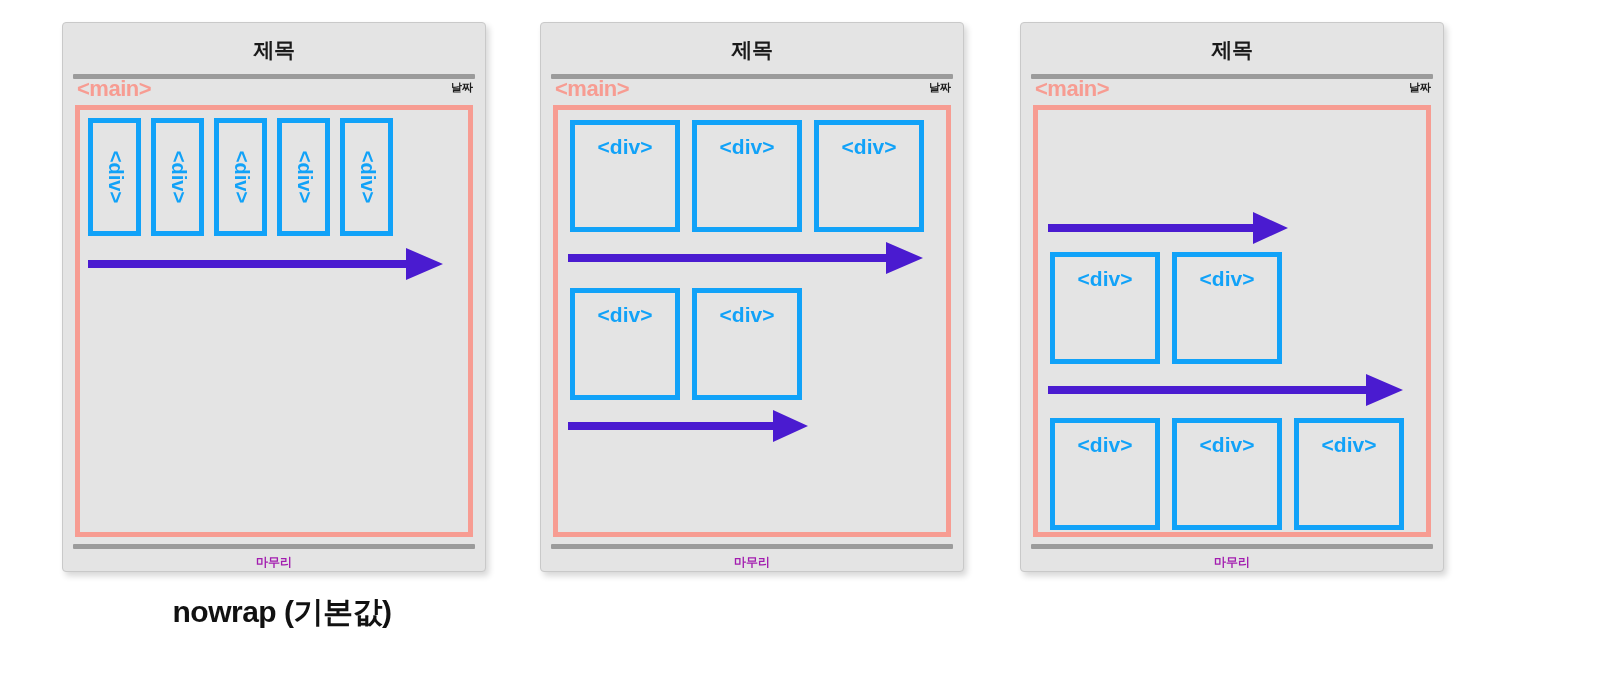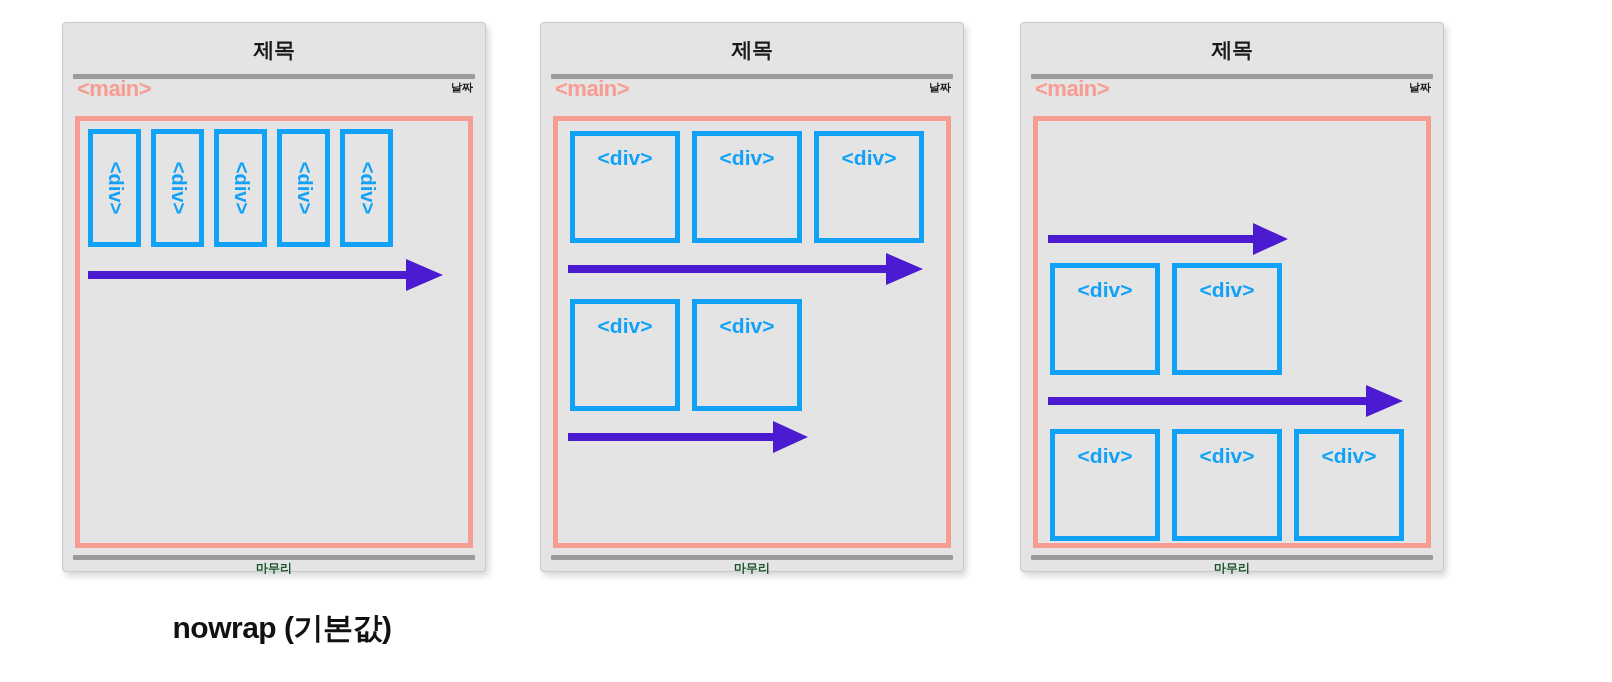--- a/index.html
+++ b/index.html
@@ -56,21 +56,21 @@
 
   .rule {
     height: 5px;
     background: #9b9b9b;
     margin: 10px 10px 0 10px;
     border-radius: 1px;
   }
 
   .date-row {
     position: relative;
-    height: 37px;
+    height: 26px;
     margin: 0 12px;
   }
   .date-label {
     position: absolute;
     right: 0;
     top: 1px;
     font-size: 11px;
     font-weight: bold;
     color: #1c1c1c;
   }
@@ -96,21 +96,22 @@
   .card-footer-rule {
     height: 5px;
     background: #9b9b9b;
     margin: 7px 10px 0 10px;
     border-radius: 1px;
   }
   .card-footer-text {
     text-align: center;
     font-size: 12px;
     font-weight: bold;
-    color: #14532d;
+    color: #a21caf;
+    padding-top: 5px;
   }
 
   
   .divbox {
     position: absolute;
     border: 5px solid #11a2f8;
     box-sizing: border-box;
     background: transparent;
   }
   .divbox .lbl {
@@ -139,21 +140,21 @@
   
   .arrow {
     position: absolute;
     height: 36px;
   }
   .arrow svg { display: block; width: 100%; height: 100%; }
 
   
   .caption {
     position: absolute;
-    top: 608px;
+    top: 592px;
     left: 0;
     width: 440px;
     text-align: center;
     font-size: 30px;
     font-weight: bold;
     color: #111111;
     letter-spacing: -0.5px;
   }
 </style>
 </head>

